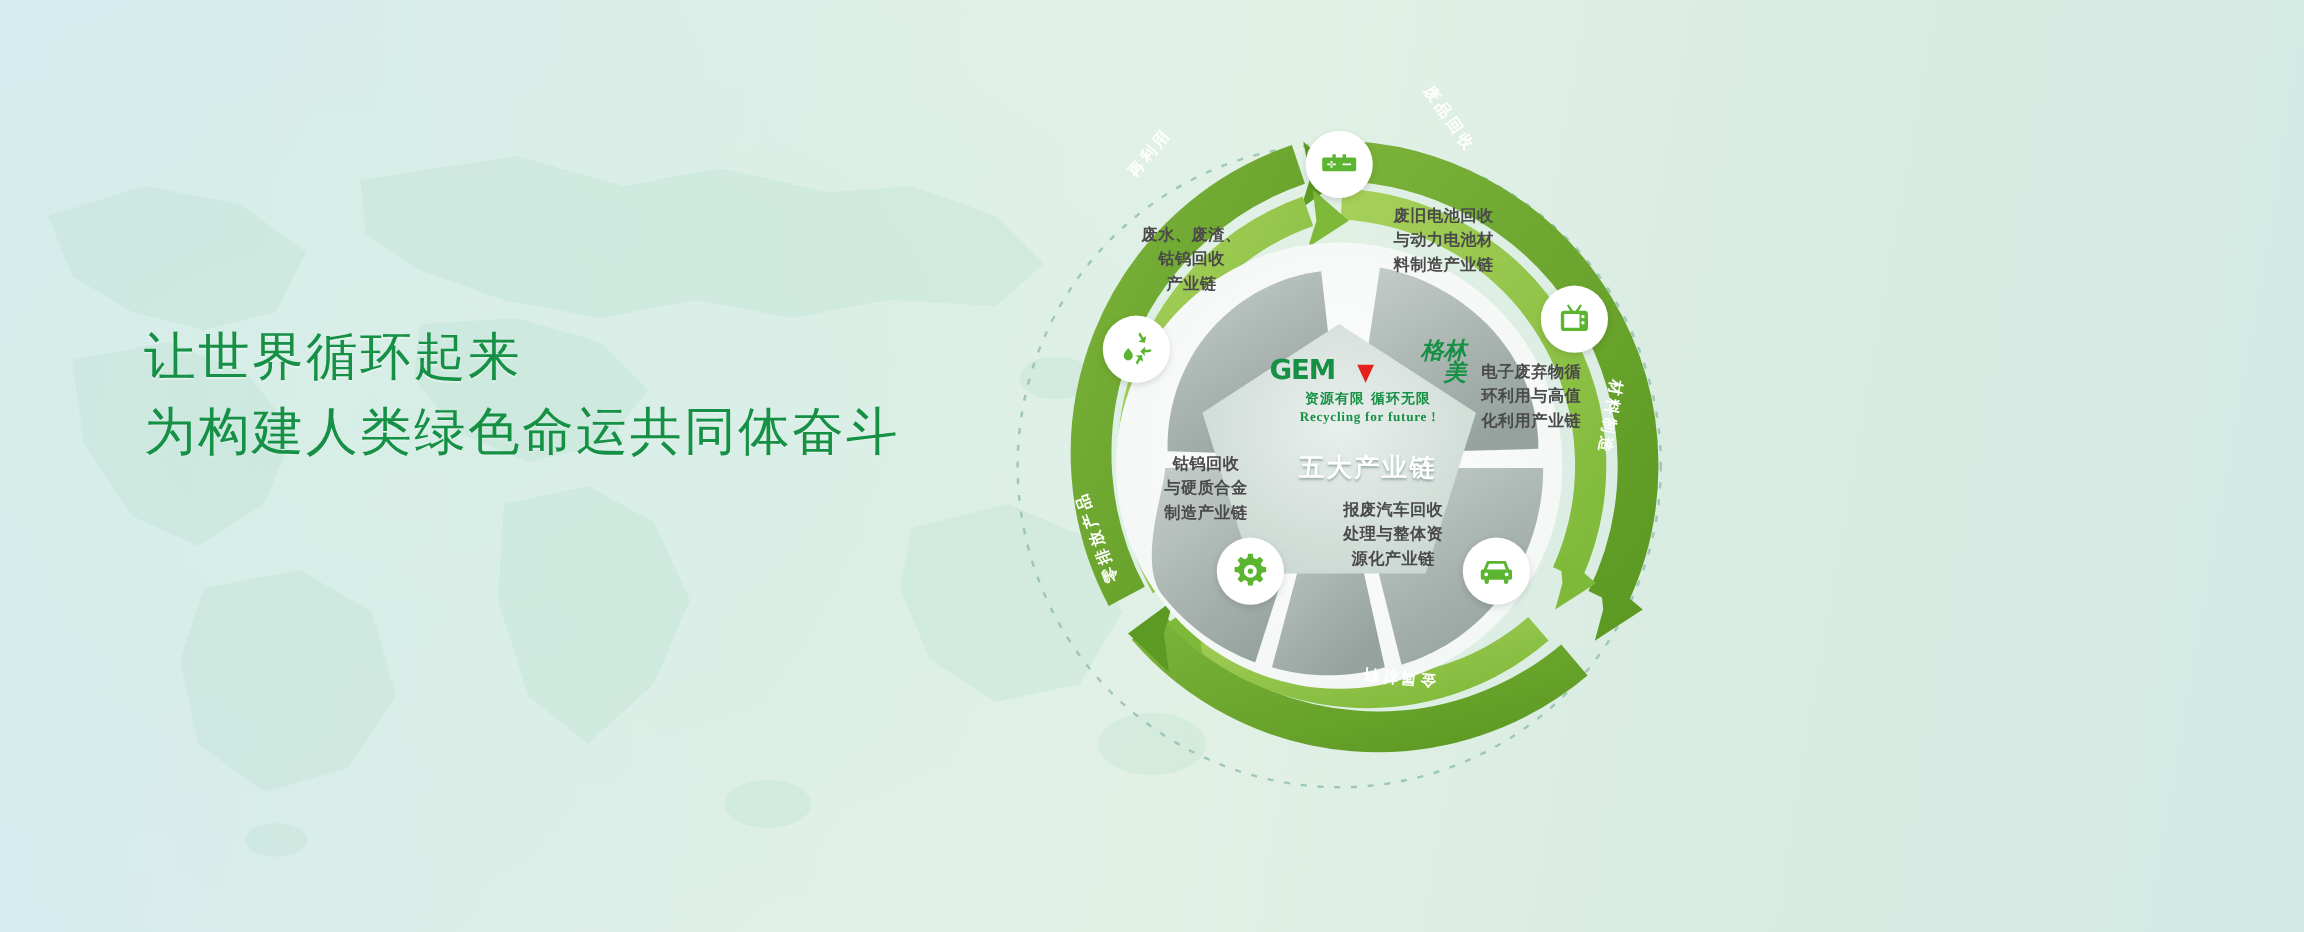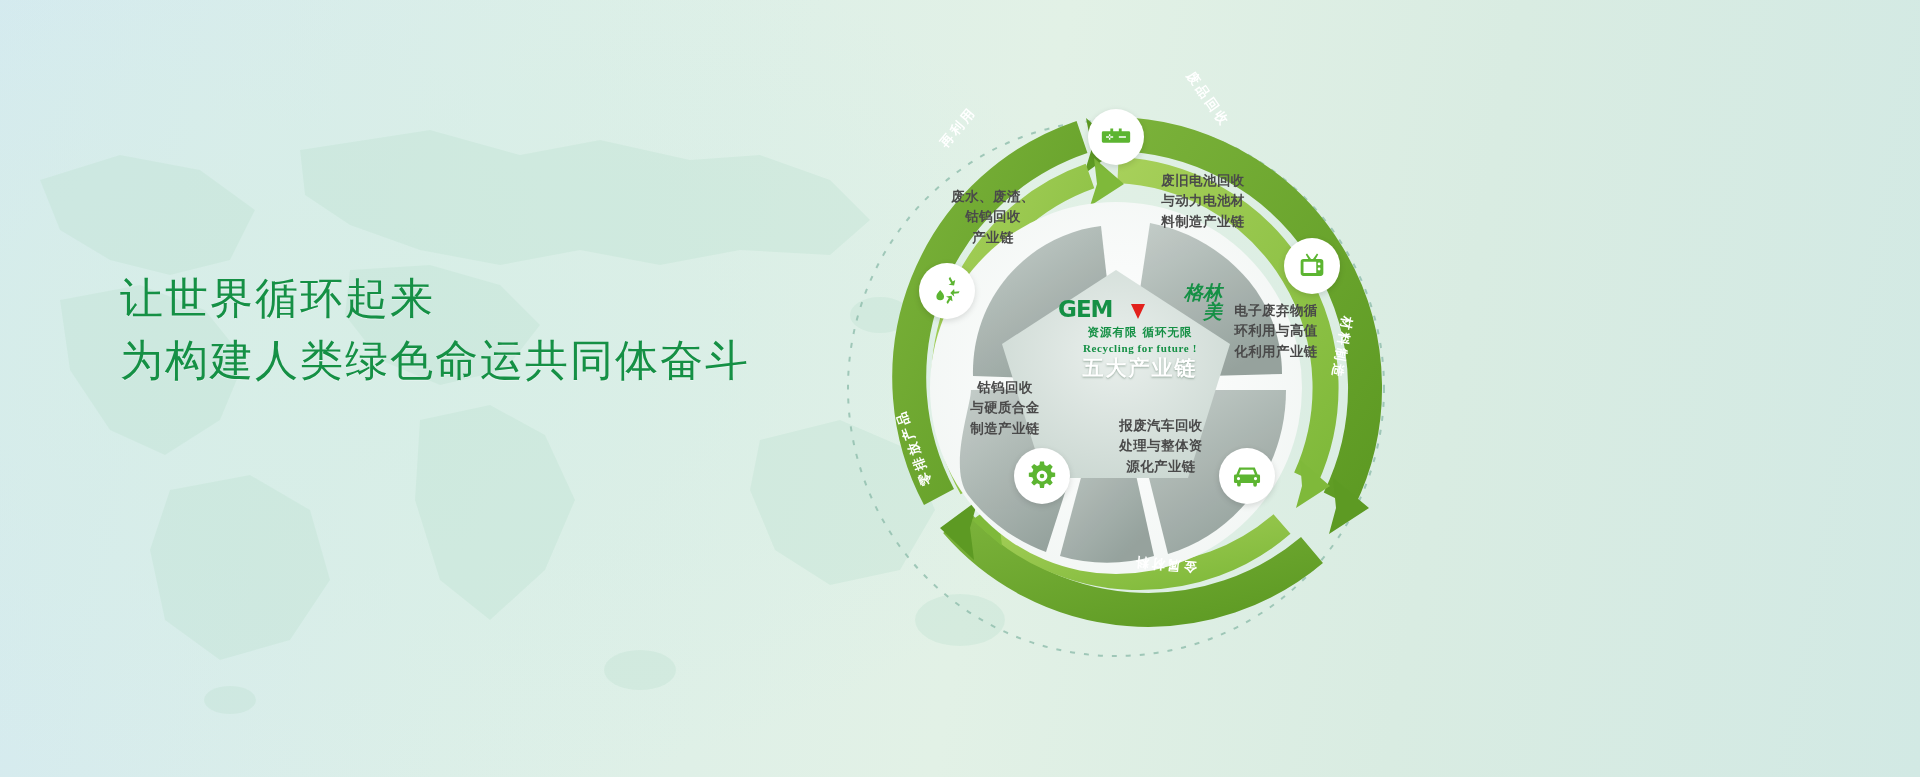--- a/index.html
+++ b/index.html
@@ -95,20 +95,21 @@
     font-size:19px;font-weight:800;color:#159045;line-height:1;letter-spacing:0px;font-style:italic;
   }
   .logo-sub{
     font-size:11.5px;color:#159045;font-weight:700;letter-spacing:1px;margin-top:4px;
   }
   .logo-en{
     font-family:Liberation Serif, serif;
     font-size:11px;color:#159045;font-weight:700;letter-spacing:.6px;margin-top:2px;
   }
   .logo-big{
+    margin-top:22px;
     font-size:21px;font-weight:800;color:#ffffff;letter-spacing:2px;
     text-shadow:0 1px 2px rgba(90,120,100,.55);
   }
 </style>
 </head>
 <body>
 
 <div id="banner">
 
   <svg id="worldmap" viewBox="0 0 1100 700" preserveAspectRatio="none">

